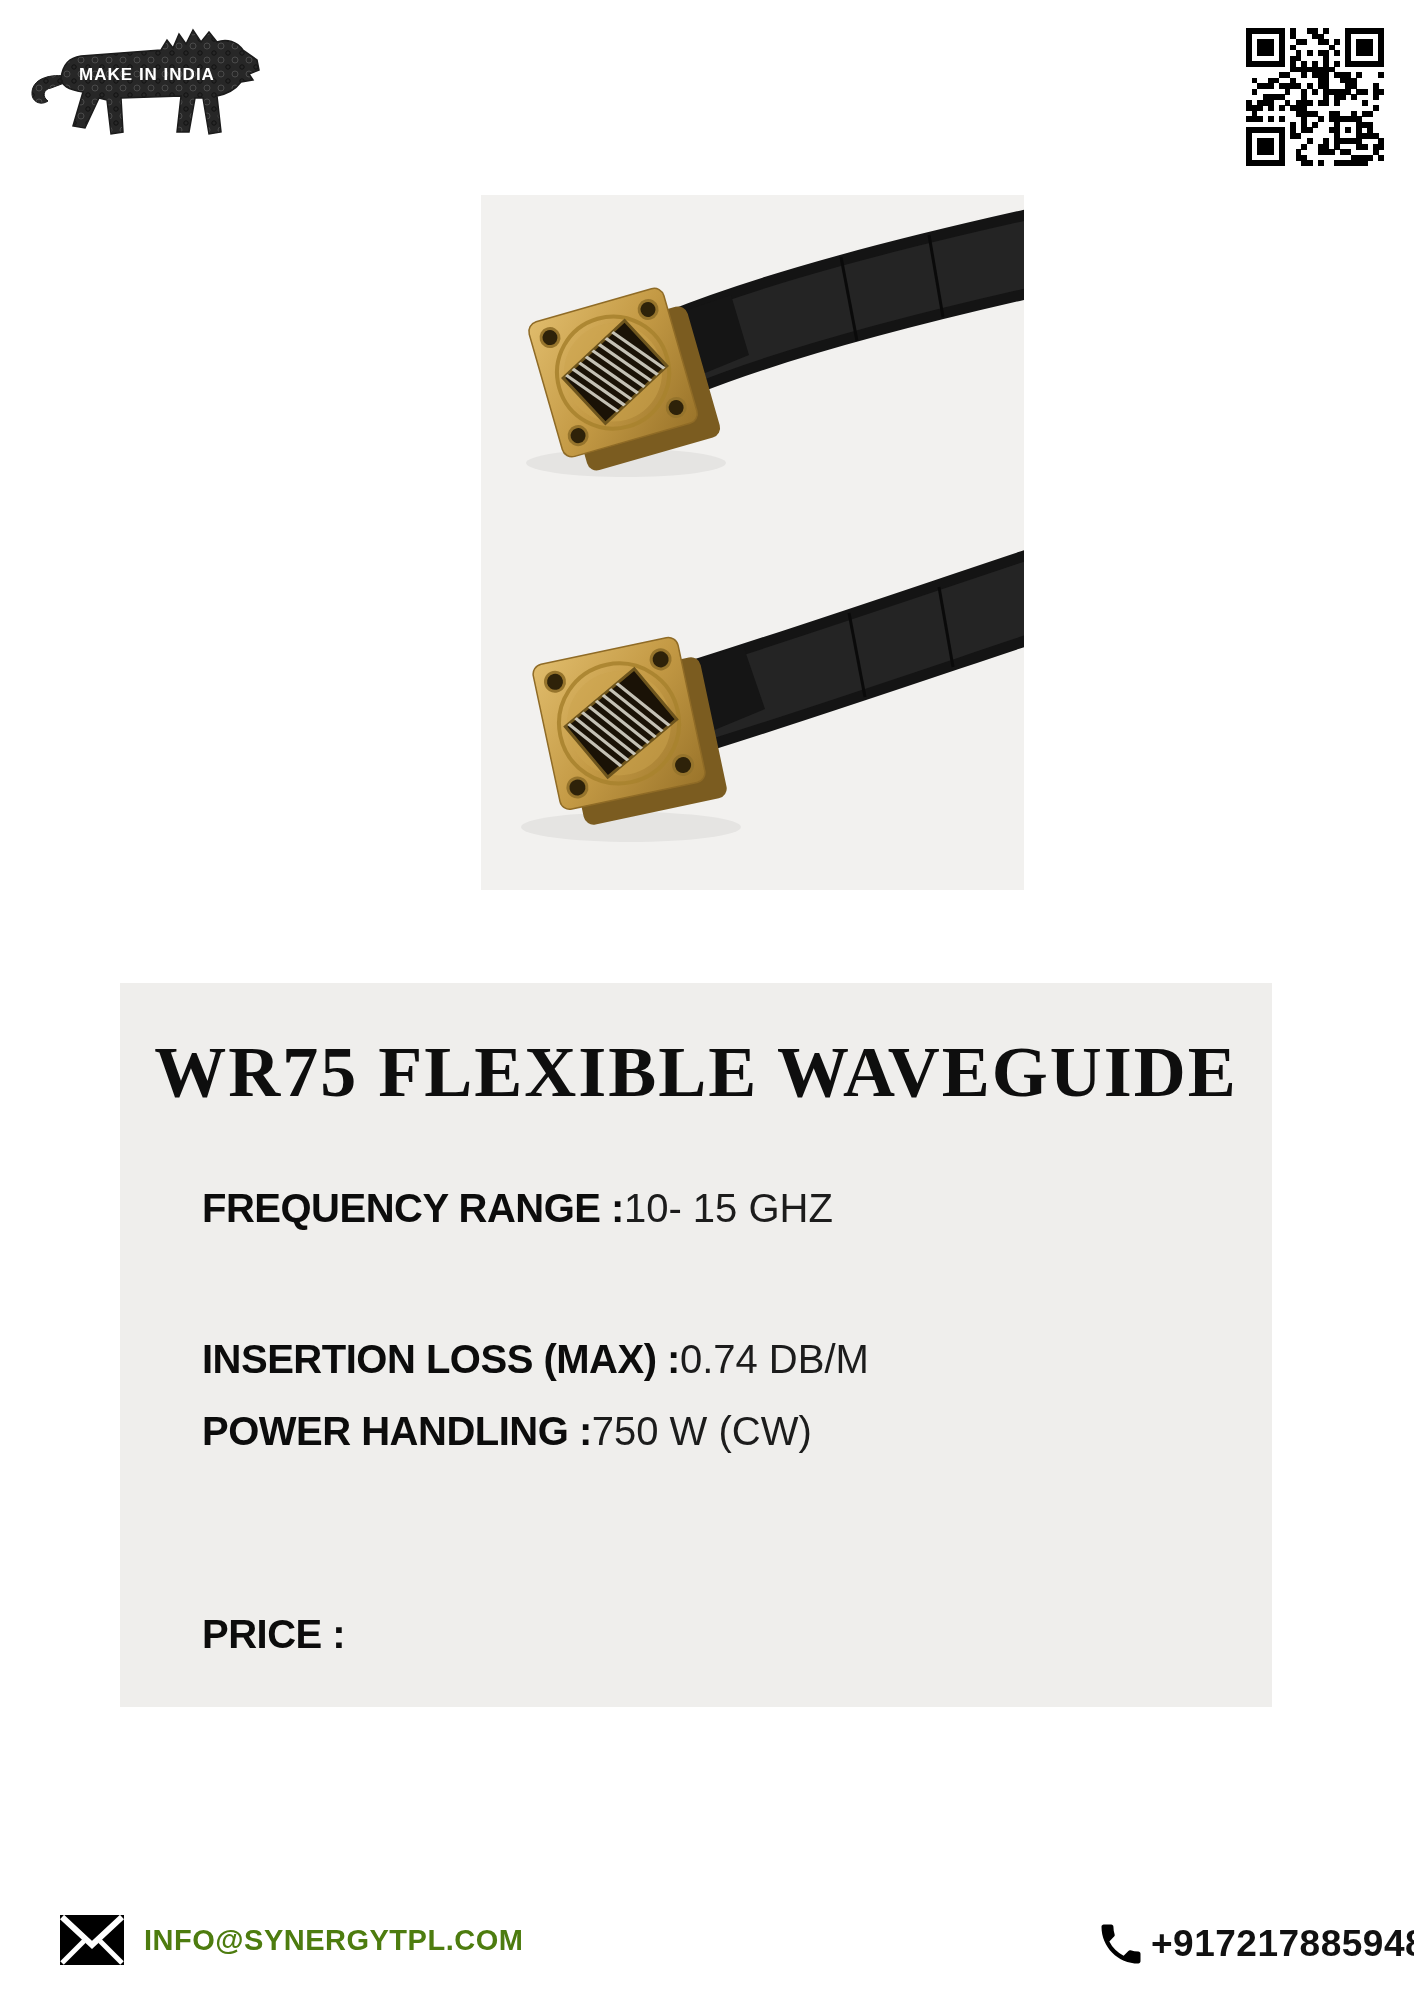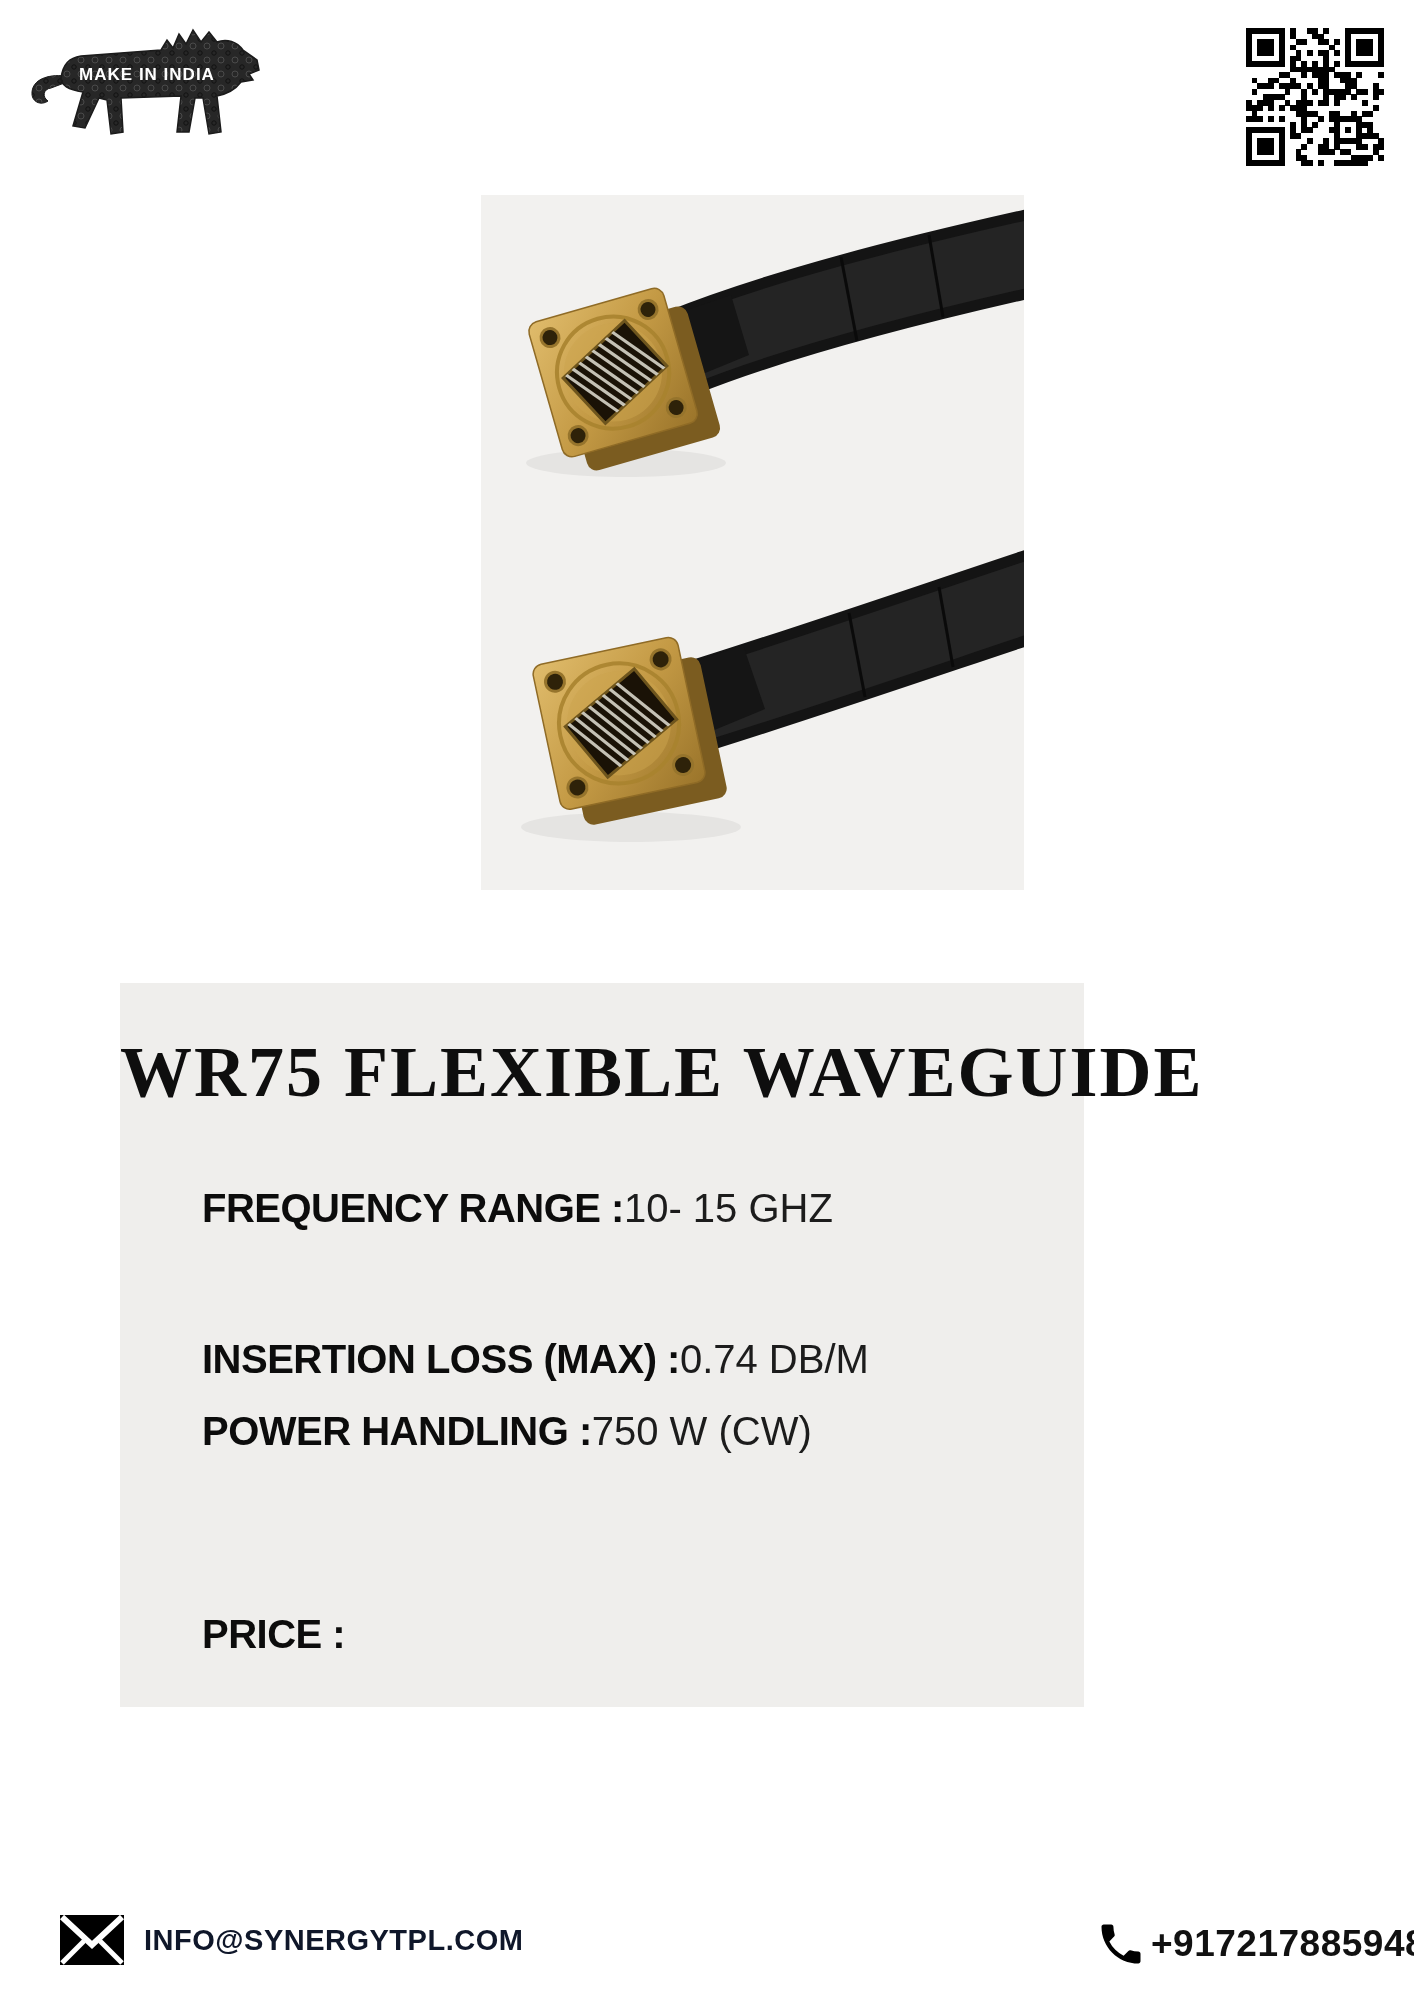--- a/index.html
+++ b/index.html
@@ -9,36 +9,36 @@
   
   .logo-box{position:absolute;left:21px;top:14px;width:240px;height:128px;text-align:center;}
   .qr-box{position:absolute;left:1246px;top:28px;width:138px;height:138px;}
   .qr-box svg{width:100%;height:100%;fill:#000;shape-rendering:crispEdges;}
 
   
   .photo{position:absolute;left:481px;top:195px;width:543px;height:695px;background:#f2f1ef;}
   .photo svg{width:100%;height:100%;display:block;}
 
   
-  .panel{position:absolute;left:120px;top:983px;width:964px;height:724px;background:#efeeec;}
+  .panel{position:absolute;left:120px;top:983px;width:1152px;height:724px;background:#efeeec;}
   .title{margin:0;padding-top:48px;text-align:center;font-family:"Liberation Serif",serif;
          font-weight:700;font-size:72px;letter-spacing:2px;color:#0e0e0e;white-space:nowrap;}
   .spec{position:absolute;left:82px;display:flex;align-items:baseline;white-space:nowrap;line-height:1;}
   .spec .lbl{font-weight:700;font-size:40px;letter-spacing:-0.5px;color:#0c0c0c;}
   .spec .val{font-weight:400;font-size:40px;color:#1c1c1c;}
   .spec-0{top:205px;}
   .spec-1{top:289px;}
   .spec-2{top:356px;}
   .spec-3{top:428px;}
   .price-row{top:631px;align-items:flex-end;}
 
   
   .footer-item{position:absolute;display:flex;align-items:center;}
   .email-row{left:60px;top:1915px;}
-  .email-row .txt{margin-left:20px;font-weight:700;font-size:29px;letter-spacing:0.5px;color:#0f172a;}
+  .email-row .txt{margin-left:20px;font-weight:700;font-size:29px;letter-spacing:0.5px;color:#4d7c0f;}
   .phone-row{left:1095px;top:1918px;}
   .phone-row .txt{margin-left:4px;font-weight:700;font-size:37px;letter-spacing:0.5px;color:#111;}
 </style>
 </head>
 <body>
 
 <div class="page">
 
   <div class="logo-box">
     <svg viewBox="0 0 240 128">

